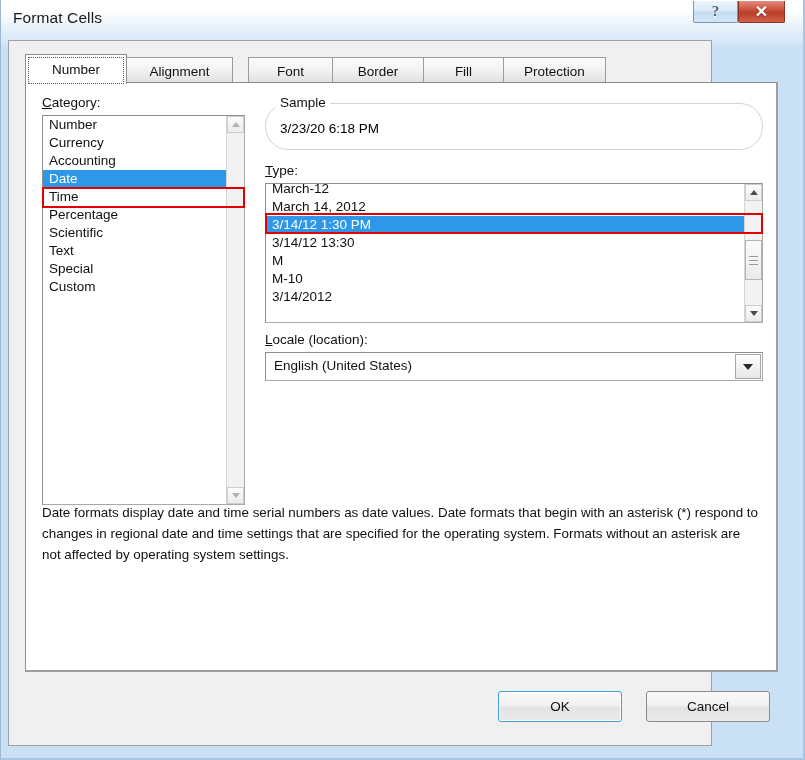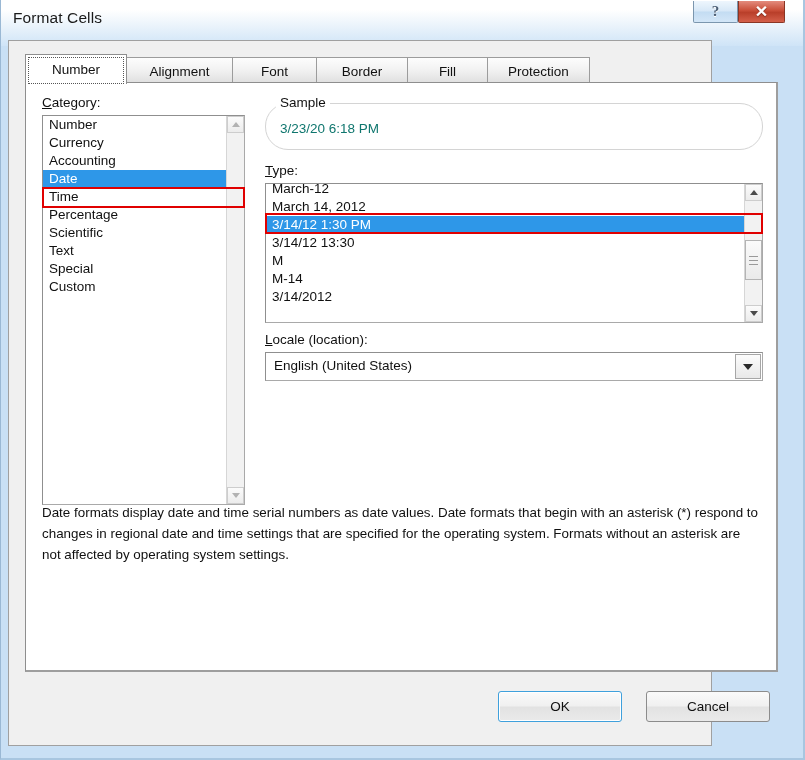--- a/index.html
+++ b/index.html
@@ -259,21 +259,21 @@
     background: #ffffff;
     padding: 0 4px;
     font-size: 13.5px;
     color: #101010;
   }
   #sample-value {
     position: absolute;
     left: 14px;
     top: 17px;
     font-size: 13.5px;
-    color: #0f766e;
+    color: #000000;
   }
 
   
   #locale-combo {
     position: absolute;
     box-sizing: border-box;
     background: #ffffff;
     border: 1px solid #a9a9a9;
     border-top-color: #8f8f8f;
     border-left-color: #8f8f8f;
@@ -358,21 +358,21 @@
   <div id="dialog-body">
 
     <div id="tab-strip">
         <div class="tab active" style="width: 102px;">
           <span>Number</span>
           <span class="focus-ring"></span>
         </div>
         <div class="tab" style="width: 107px;">
           <span>Alignment</span>
         </div>
-        <div class="tab" style="width: 85px;">
+        <div class="tab" style="width: 85px; margin-left: 16px;">
           <span>Font</span>
         </div>
         <div class="tab" style="width: 92px;">
           <span>Border</span>
         </div>
         <div class="tab" style="width: 81px;">
           <span>Fill</span>
         </div>
         <div class="tab" style="width: 103px;">
           <span>Protection</span>
@@ -413,21 +413,21 @@
 
       <div class="field-label" style="left:239px; top:80px;"><span class="accel">T</span><span>ype:</span></div>
 
       <div class="listbox" id="type-listbox" style="left:239px; top:100px; width:498px; height:140px;">
         <div class="list-items" id="type-items" style="top:-4px;">
             <div class="list-item">March-12</div>
             <div class="list-item">March 14, 2012</div>
             <div class="list-item selected">3/14/12 1:30 PM</div>
             <div class="list-item">3/14/12 13:30</div>
             <div class="list-item">M</div>
-            <div class="list-item">M-14</div>
+            <div class="list-item">M-10</div>
             <div class="list-item">3/14/2012</div>
           </div>
         <div class="scrollbar">
           <div class="sb-btn sb-up">
               <span class="arrow-up"></span>
             </div>
           <div class="sb-thumb" style="top:56px; height:40px;">
             <span class="grip-line"></span>
             <span class="grip-line"></span>
             <span class="grip-line"></span>

